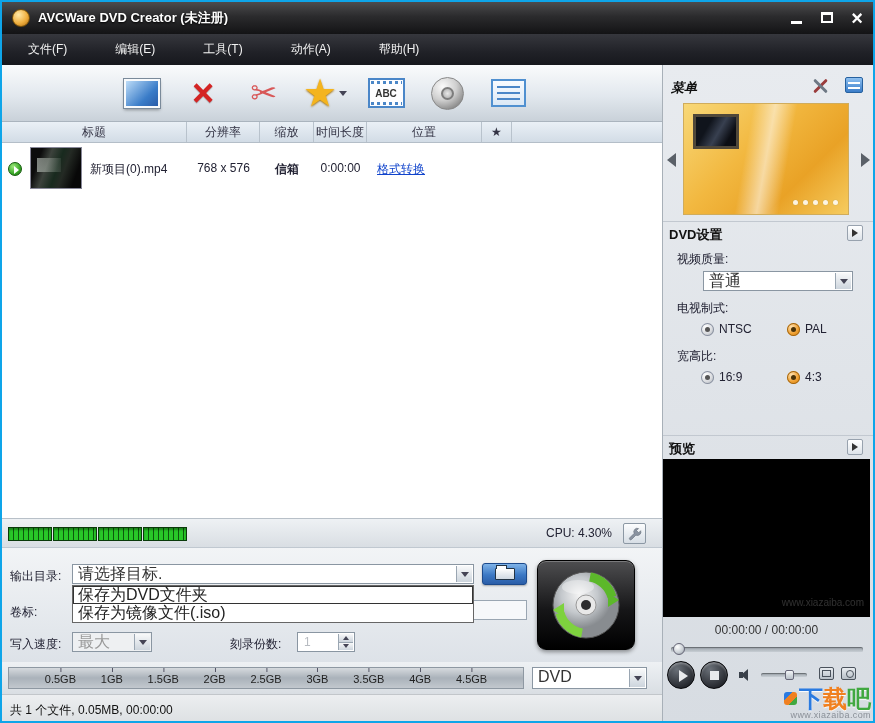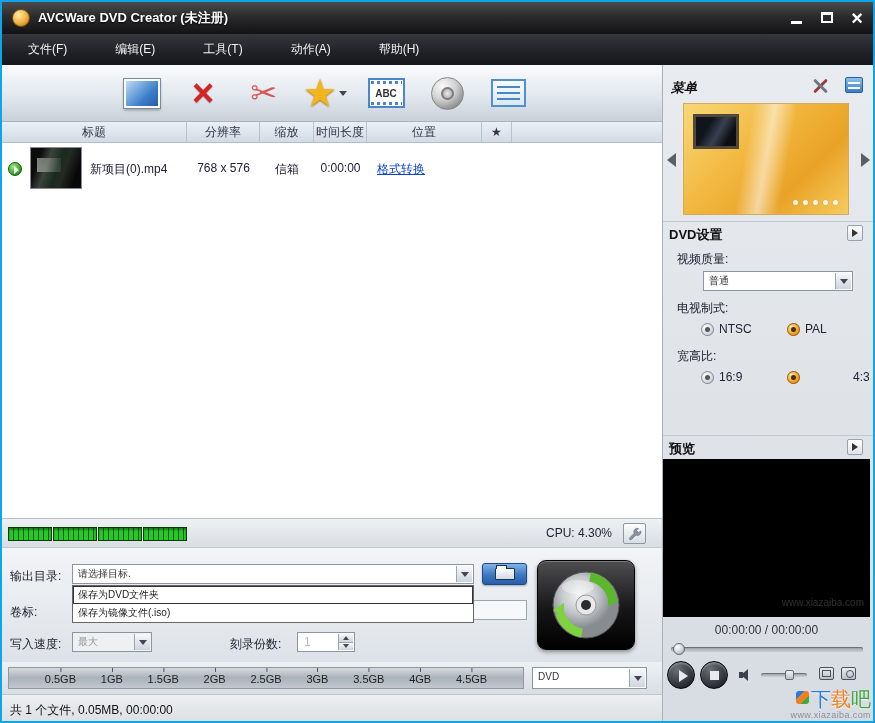--- a/index.html
+++ b/index.html
@@ -61,21 +61,21 @@
   .insert-icon { position:absolute; left:6px; top:19px; width:14px; height:14px; border-radius:50%;
     background:radial-gradient(circle at 35% 30%, #9be87a, #3aa828 60%, #1a6a10); border:1px solid #145a0c; }
   .insert-icon::after { content:""; position:absolute; left:5px; top:3px; width:0; height:0;
     border-top:4px solid transparent; border-bottom:4px solid transparent; border-left:5px solid #fff; }
   .thumb { position:absolute; left:28px; top:4px; width:52px; height:42px; border:1px solid #889;
     background:linear-gradient(110deg,#0c0c0c 18%,#3c423c 34%,#182a1e 52%,#242a24 64%,#080808 85%); }
   .thumb::after { content:""; position:absolute; left:6px; top:10px; width:24px; height:14px;
     background:linear-gradient(90deg,rgba(220,230,220,.55),rgba(150,160,150,.15)); }
   .file-name { position:absolute; left:88px; top:18px; font-size:12px; color:#223; }
   .cell-res { position:absolute; left:185px; top:18px; width:73px; text-align:center; font-size:12px; color:#223; }
-  .cell-zoom { position:absolute; left:258px; top:18px; width:54px; text-align:center; font-size:12px; color:#223; }
+  .cell-zoom { position:absolute; left:258px; top:18px; width:54px; text-align:center; font-size:12px; color:#223;font-weight:bold; }
   .cell-dur { position:absolute; left:312px; top:18px; width:53px; text-align:center; font-size:12px; color:#223; }
   .convert-link { position:absolute; left:375px; top:18px; font-size:12px; color:#1144cc; text-decoration:underline; cursor:pointer; }
 
   .list-rest { position:absolute; left:0; top:129px; width:660px; height:324px; background:#fff; }
 
   .meter-row { position:absolute; left:0; top:453px; width:660px; height:29px;
     background:linear-gradient(#eef1f4,#d9dee3); border-top:1px solid #b8c0c8; }
   .meter { position:absolute; top:8px; width:44px; height:14px; border:1px solid #0a3a0a;
     background:repeating-linear-gradient(90deg,#28c828 0 4px,#0c5a0c 4px 5px); box-shadow:inset 0 2px 2px rgba(0,0,0,.35); }
   .cpu-text { position:absolute; right:50px; top:7px; font-size:12px; color:#223; }
@@ -84,40 +84,40 @@
 
   
   .output-panel { position:absolute; left:0; top:482px; width:660px; height:115px;
     background:linear-gradient(#f2f4f6,#dde2e8); border-top:1px solid #c0c8d0; font-size:12px; color:#223; }
   .lbl-dir { position:absolute; left:8px; top:20px; }
   .lbl-vol { position:absolute; left:8px; top:56px; }
   .lbl-speed { position:absolute; left:8px; top:88px; }
   .lbl-copies { position:absolute; left:228px; top:88px; }
 
   .combo { position:absolute; background:#fff; border:1px solid #8a96a2; height:20px; }
-  .combo .val { position:absolute; left:5px; top:0; line-height:18px; font-size:10px; color:#333; white-space:nowrap; }
+  .combo .val { position:absolute; left:5px; top:0; line-height:18px; font-size:16px; color:#333; white-space:nowrap; }
   .combo .arrow-btn { position:absolute; right:1px; top:1px; bottom:1px; width:16px;
     background:linear-gradient(#f8f9fa,#cdd5dd); border-left:1px solid #9aa6b2; display:flex; align-items:center; justify-content:center; }
   .caret-down { width:0; height:0; border-left:4px solid transparent; border-right:4px solid transparent; border-top:5px solid #445; }
   .combo.disabled { background:#eef0f2; } .combo.disabled .val { color:#999; }
 
   .combo-dir { left:70px; top:16px; width:402px; }
   .vol-input { position:absolute; left:70px; top:52px; width:455px; height:20px; background:#f6f8fa; border:1px solid #9aa6b2; z-index:1; }
   .combo-speed { left:70px; top:84px; width:80px; }
   .spinner { position:absolute; left:295px; top:84px; width:58px; height:20px; background:#fff; border:1px solid #8a96a2; }
   .spinner .val { position:absolute; left:6px; line-height:18px; color:#b8bcc2; }
   .spin-btns { position:absolute; right:1px; top:1px; bottom:1px; width:15px; display:flex; flex-direction:column; }
   .spin-up, .spin-dn { flex:1; background:linear-gradient(#f8f9fa,#cdd5dd); border-left:1px solid #9aa6b2;
     display:flex; align-items:center; justify-content:center; }
   .spin-up { border-bottom:1px solid #9aa6b2; }
   .caret-up { width:0; height:0; border-left:3px solid transparent; border-right:3px solid transparent; border-bottom:4px solid #445; }
   .caret-dn { width:0; height:0; border-left:3px solid transparent; border-right:3px solid transparent; border-top:4px solid #445; }
 
   .dropdown { position:absolute; left:70px; top:37px; width:402px; background:#fff; border:1px solid #666; z-index:5; }
-  .dd-item { height:18px; line-height:18px; padding-left:5px; font-size:10px; color:#222; }
+  .dd-item { height:18px; line-height:18px; padding-left:5px; font-size:16px; color:#222; }
   .dd-item.selected { box-shadow:inset 0 0 0 1px #333; }
 
   .folder-btn { position:absolute; left:480px; top:15px; width:45px; height:22px; border-radius:3px;
     background:linear-gradient(#7fb3e8,#3b78c4 55%,#2a5da8); border:1px solid #1c4a8c;
     display:flex; align-items:center; justify-content:center; box-shadow:0 1px 2px rgba(0,0,0,.3); }
   .folder-glyph { width:20px; height:12px; background:linear-gradient(#fdfdfd,#cfd8e2); border:1px solid #234; border-radius:1px; position:relative; }
   .folder-glyph::before { content:""; position:absolute; left:0; top:-4px; width:9px; height:3px;
     background:#fdfdfd; border:1px solid #234; border-bottom:none; }
 
   .disc-btn { position:absolute; left:535px; top:12px; width:98px; height:90px; border-radius:9px;
@@ -179,21 +179,21 @@
 
   .radio { position:absolute; width:13px; height:13px; border-radius:50%;
     background:radial-gradient(circle at 35% 30%, #fff, #d8dade 55%, #9aa0a8); box-shadow:inset 0 0 0 1px #8890a0; }
   .radio::after { content:""; position:absolute; inset:4px; border-radius:50%; background:#555; }
   .radio.selected { background:radial-gradient(circle at 35% 30%, #ffe0ae, #f0a030 55%, #c87810); box-shadow:inset 0 0 0 1px #a06410; }
   .radio.selected::after { background:#4a3208; }
   .r-ntsc { left:38px; top:258px; } .r-pal { left:124px; top:258px; }
   .r-169 { left:38px; top:306px; } .r-43 { left:124px; top:306px; }
   .radio-label { position:absolute; font-size:12px; color:#223; }
   .l-ntsc { left:56px; top:257px; } .l-pal { left:142px; top:257px; }
-  .l-169 { left:56px; top:305px; } .l-43 { left:142px; top:305px;margin-left:48px; }
+  .l-169 { left:56px; top:305px; } .l-43 { left:142px; top:305px; }
 
   .preview-box { position:absolute; left:0; top:394px; width:207px; height:158px; background:#000; }
   .preview-wm { position:absolute; right:6px; bottom:8px; text-align:right; color:#fff; opacity:.18; font-size:10px; line-height:12px; }
 
   .time-display { position:absolute; left:0; top:558px; width:207px; text-align:center; font-size:12px; color:#333; }
 
   .seek { position:absolute; left:8px; top:582px; width:192px; height:5px; border-radius:2px;
     background:linear-gradient(#98a0a8,#c8ced4); box-shadow:inset 0 1px 1px rgba(0,0,0,.35); }
   .seek-thumb { position:absolute; left:2px; top:-4px; width:12px; height:12px; border-radius:50%;
     background:radial-gradient(circle at 35% 30%, #fff, #c8ced4 60%, #8a929a); border:1px solid #667; }
@@ -215,21 +215,21 @@
   .vol-thumb { position:absolute; left:24px; top:-3px; width:9px; height:10px; border-radius:2px;
     background:linear-gradient(#f4f6f8,#b8c0c8); border:1px solid #667; }
   .mini-icon { position:absolute; width:15px; height:13px; border:1px solid #4a525c; border-radius:2px; background:linear-gradient(#e8ecf0,#b8c0c8); }
   .fullscreen-icon { left:156px; top:602px; }
   .fullscreen-icon::after { content:""; position:absolute; inset:2px; border:1px solid #4a525c; }
   .snapshot-icon { left:178px; top:602px; }
   .snapshot-icon::after { content:""; position:absolute; left:4px; top:2px; width:6px; height:6px; border-radius:50%; border:1px solid #4a525c; }
 
   
   .watermark { position:absolute; right:2px; bottom:1px; width:112px; text-align:right; z-index:9; }
-  .wm-brand { font-size:20px; font-weight:normal; line-height:22px; text-shadow:0 1px 1px #fff; }
+  .wm-brand { font-size:24px; font-weight:bold; line-height:22px; text-shadow:0 1px 1px #fff; }
   .wm-c0 { color:#2a7ae0; } .wm-c1 { color:#f08020; } .wm-c2 { color:#40a840; }
   .wm-logo { display:inline-block; width:13px; height:13px; border-radius:3px; margin-right:2px;
     background:linear-gradient(135deg,#2a7ae0 33%,#f08020 33% 66%,#40a840 66%); vertical-align:2px; }
   .wm-url { font-size:9px; color:#8a9098; letter-spacing:.4px; line-height:10px; }
 </style>
 </head>
 <body>
 
 <div class="window">
 

